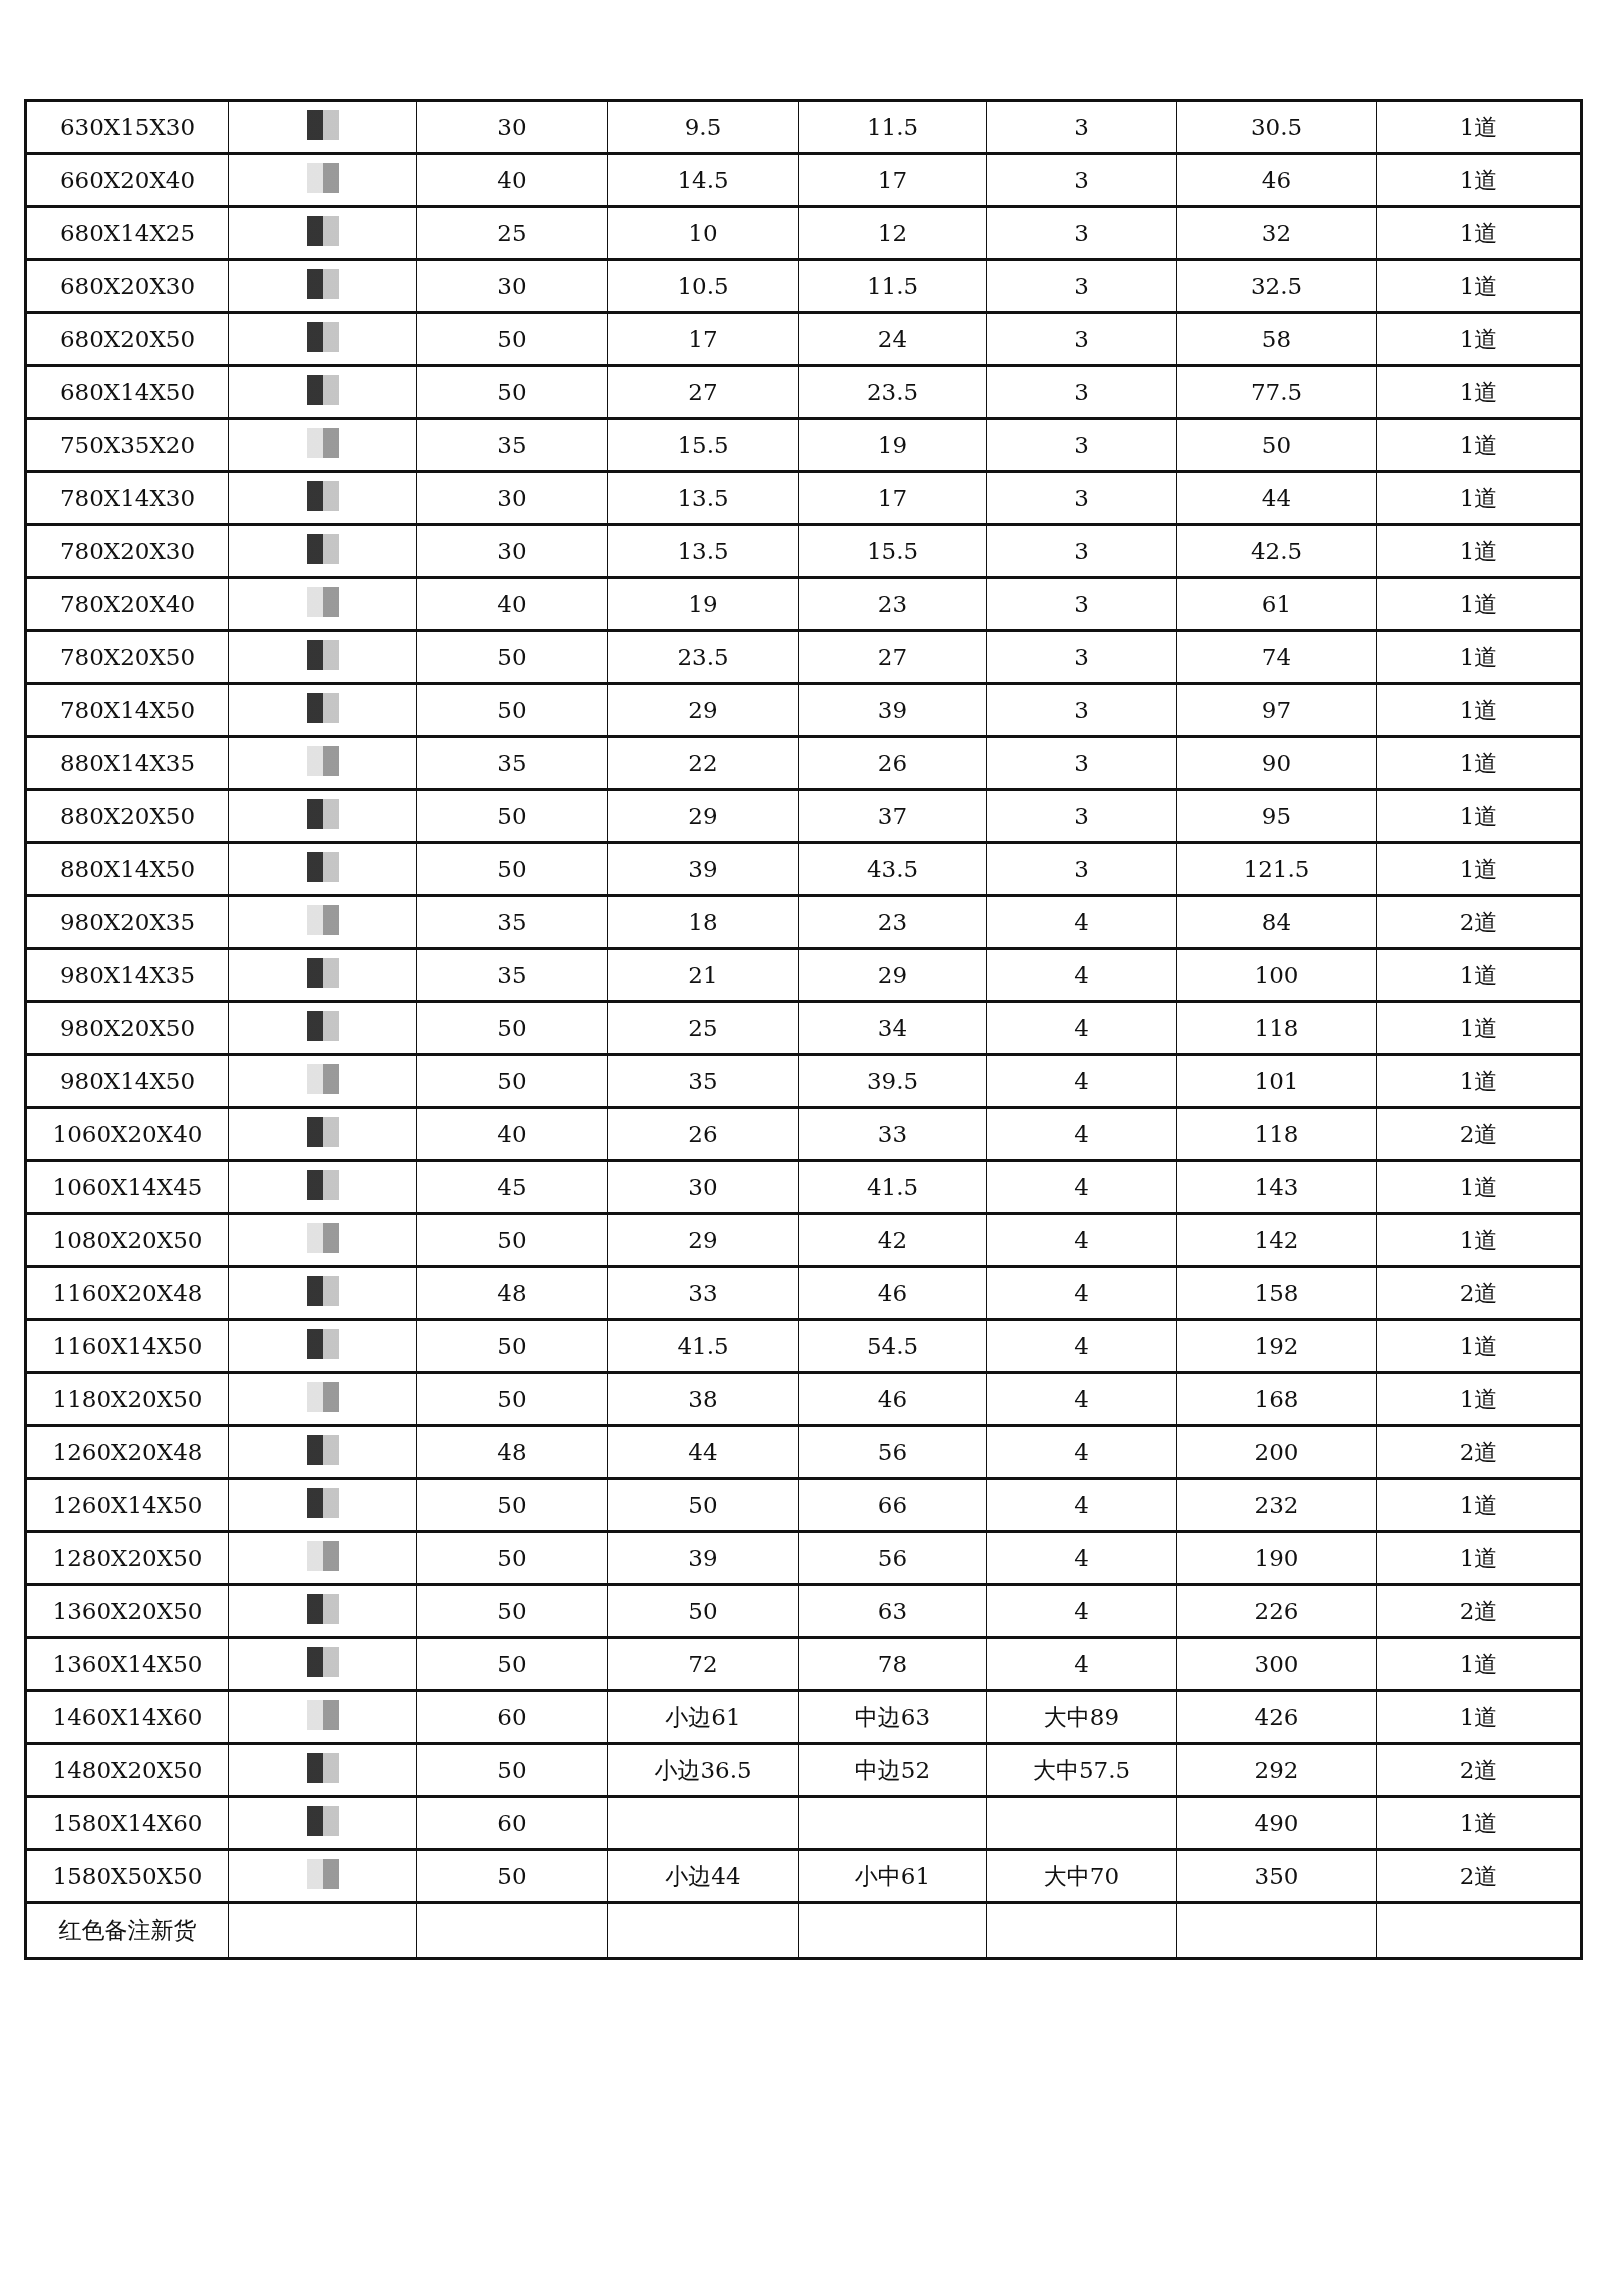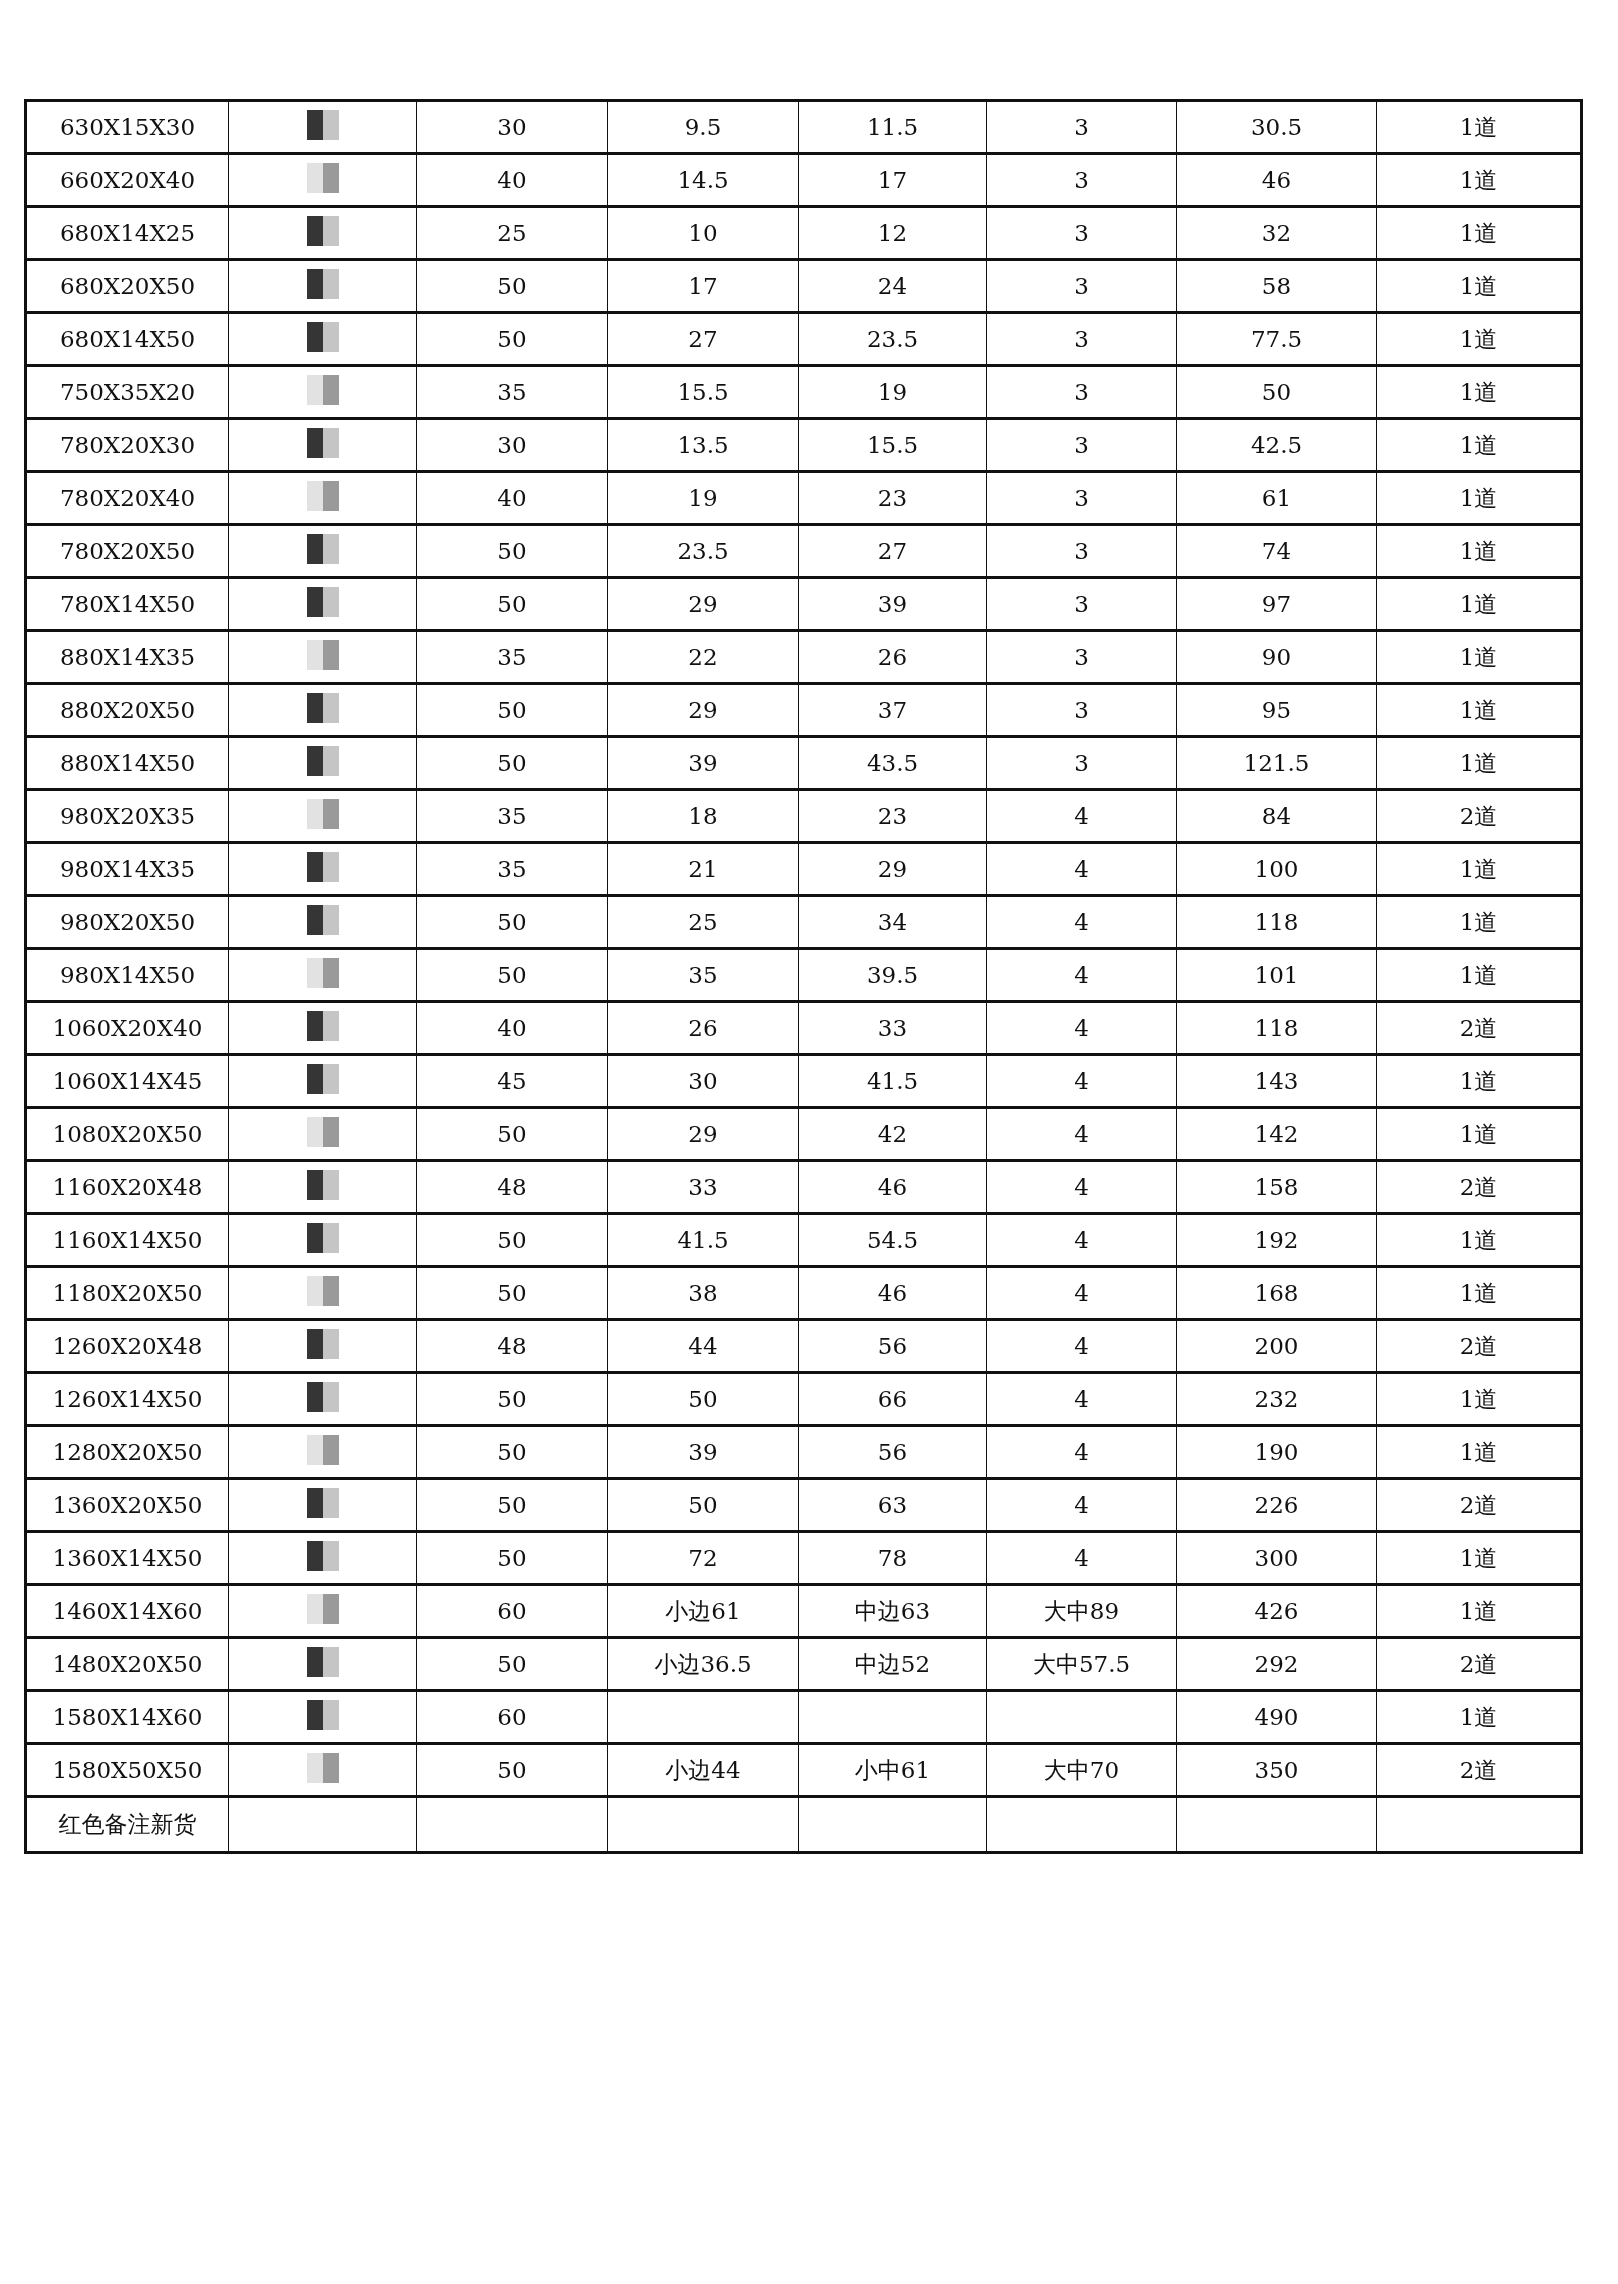--- a/index.html
+++ b/index.html
@@ -81,20 +81,30 @@
           <td class="spec-cell">680X14X25</td>
           <td class="redacted-cell"><span class="redact"></span><span></span></td>
           <td>25</td>
           <td>10</td>
           <td>12</td>
           <td>3</td>
           <td>32</td>
           <td>1道</td>
         </tr>
         <tr>
+          <td class="spec-cell">680X20X30</td>
+          <td class="redacted-cell"><span class="redact"></span><span></span></td>
+          <td>30</td>
+          <td>10.5</td>
+          <td>11.5</td>
+          <td>3</td>
+          <td>32.5</td>
+          <td>1道</td>
+        </tr>
+        <tr>
           <td class="spec-cell">680X20X50</td>
           <td class="redacted-cell"><span class="redact"></span><span></span></td>
           <td>50</td>
           <td>17</td>
           <td>24</td>
           <td>3</td>
           <td>58</td>
           <td>1道</td>
         </tr>
         <tr>
@@ -108,20 +118,30 @@
           <td>1道</td>
         </tr>
         <tr>
           <td class="spec-cell">750X35X20</td>
           <td class="redacted-cell"><span class="redact light"></span><span></span></td>
           <td>35</td>
           <td>15.5</td>
           <td>19</td>
           <td>3</td>
           <td>50</td>
+          <td>1道</td>
+        </tr>
+        <tr>
+          <td class="spec-cell">780X14X30</td>
+          <td class="redacted-cell"><span class="redact"></span><span></span></td>
+          <td>30</td>
+          <td>13.5</td>
+          <td>17</td>
+          <td>3</td>
+          <td>44</td>
           <td>1道</td>
         </tr>
         <tr>
           <td class="spec-cell">780X20X30</td>
           <td class="redacted-cell"><span class="redact"></span><span></span></td>
           <td>30</td>
           <td>13.5</td>
           <td>15.5</td>
           <td>3</td>
           <td>42.5</td>

